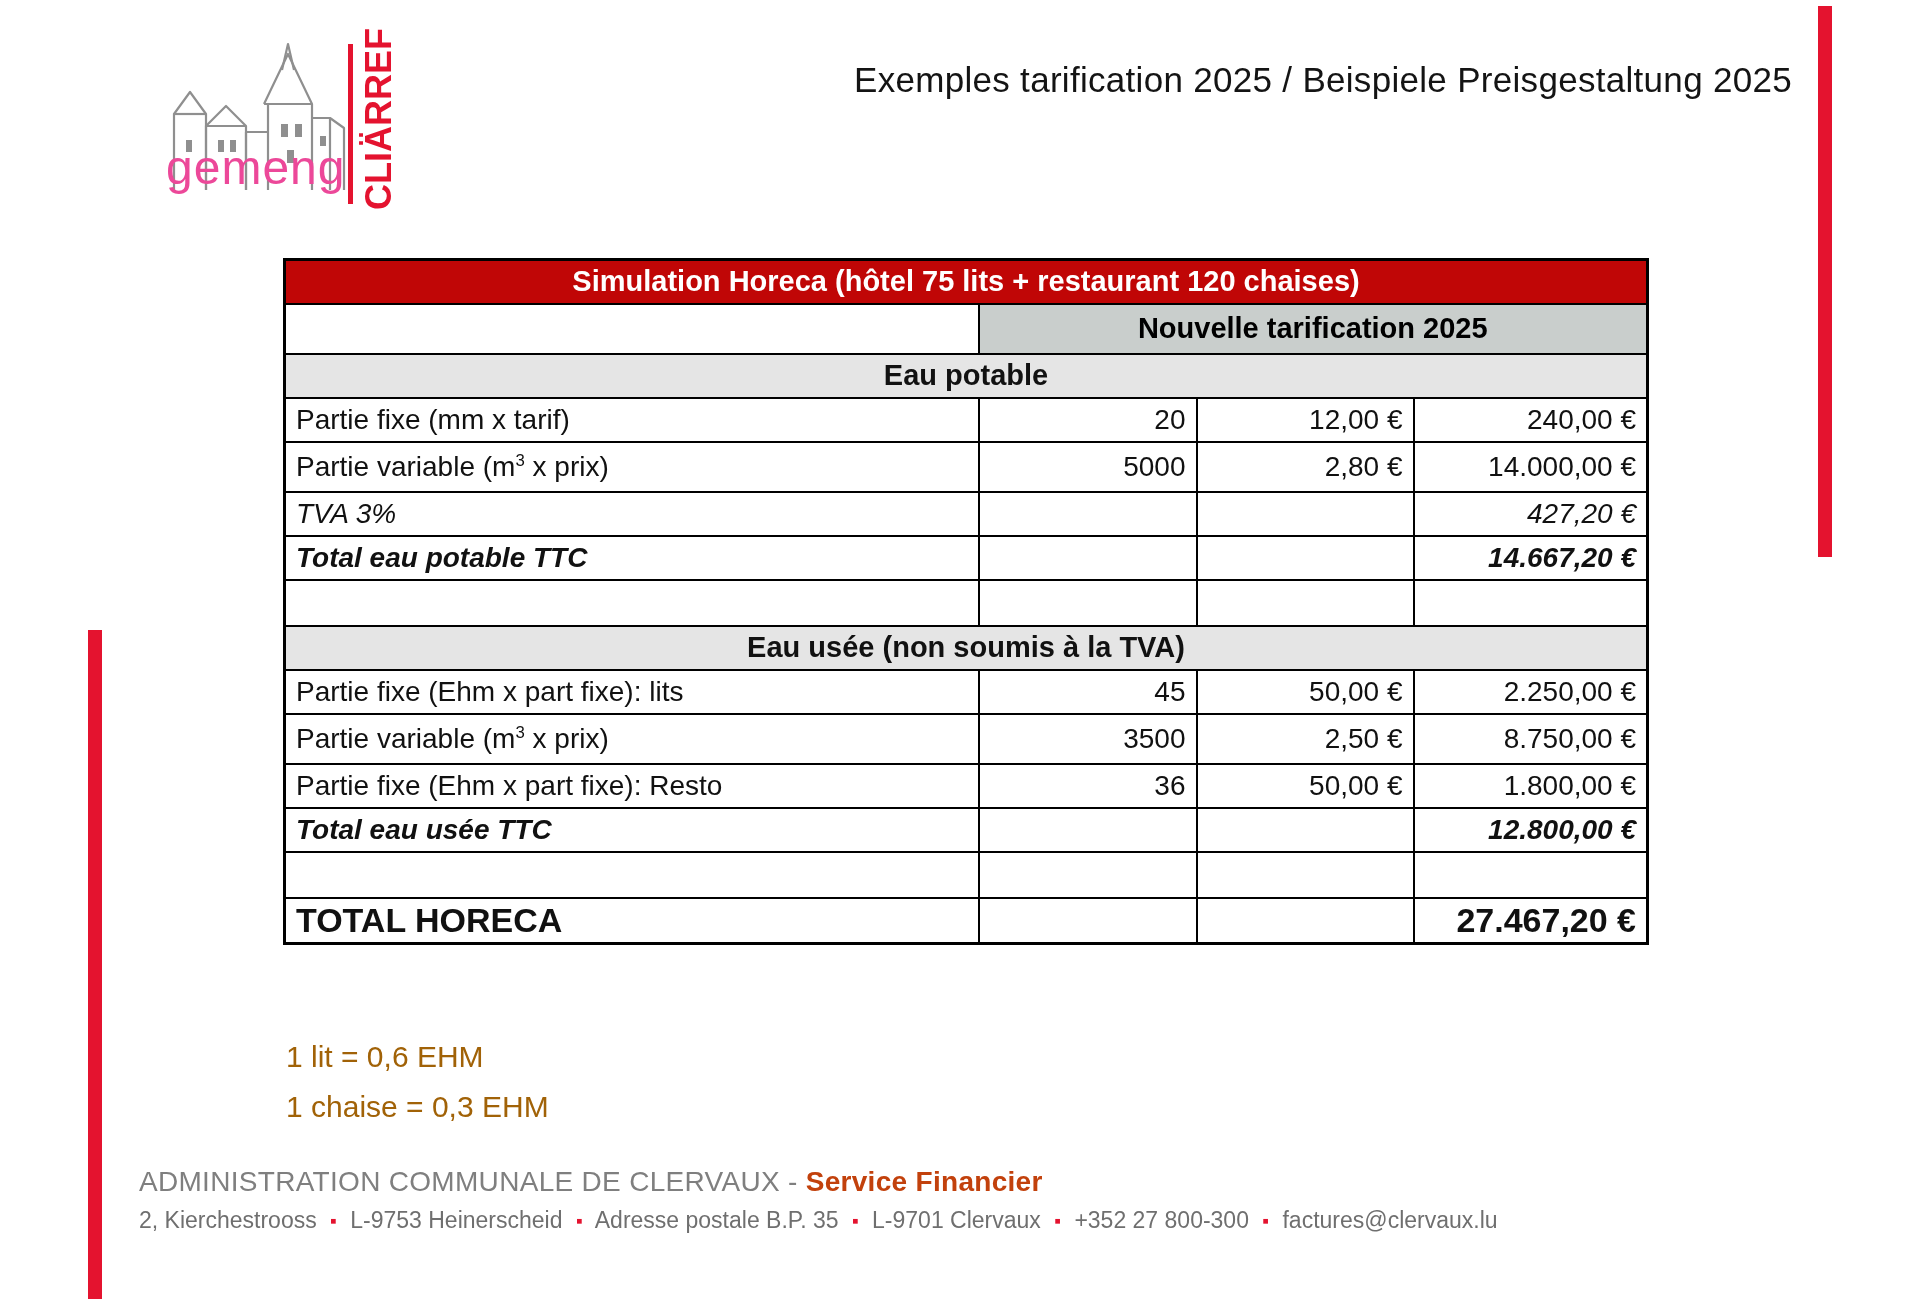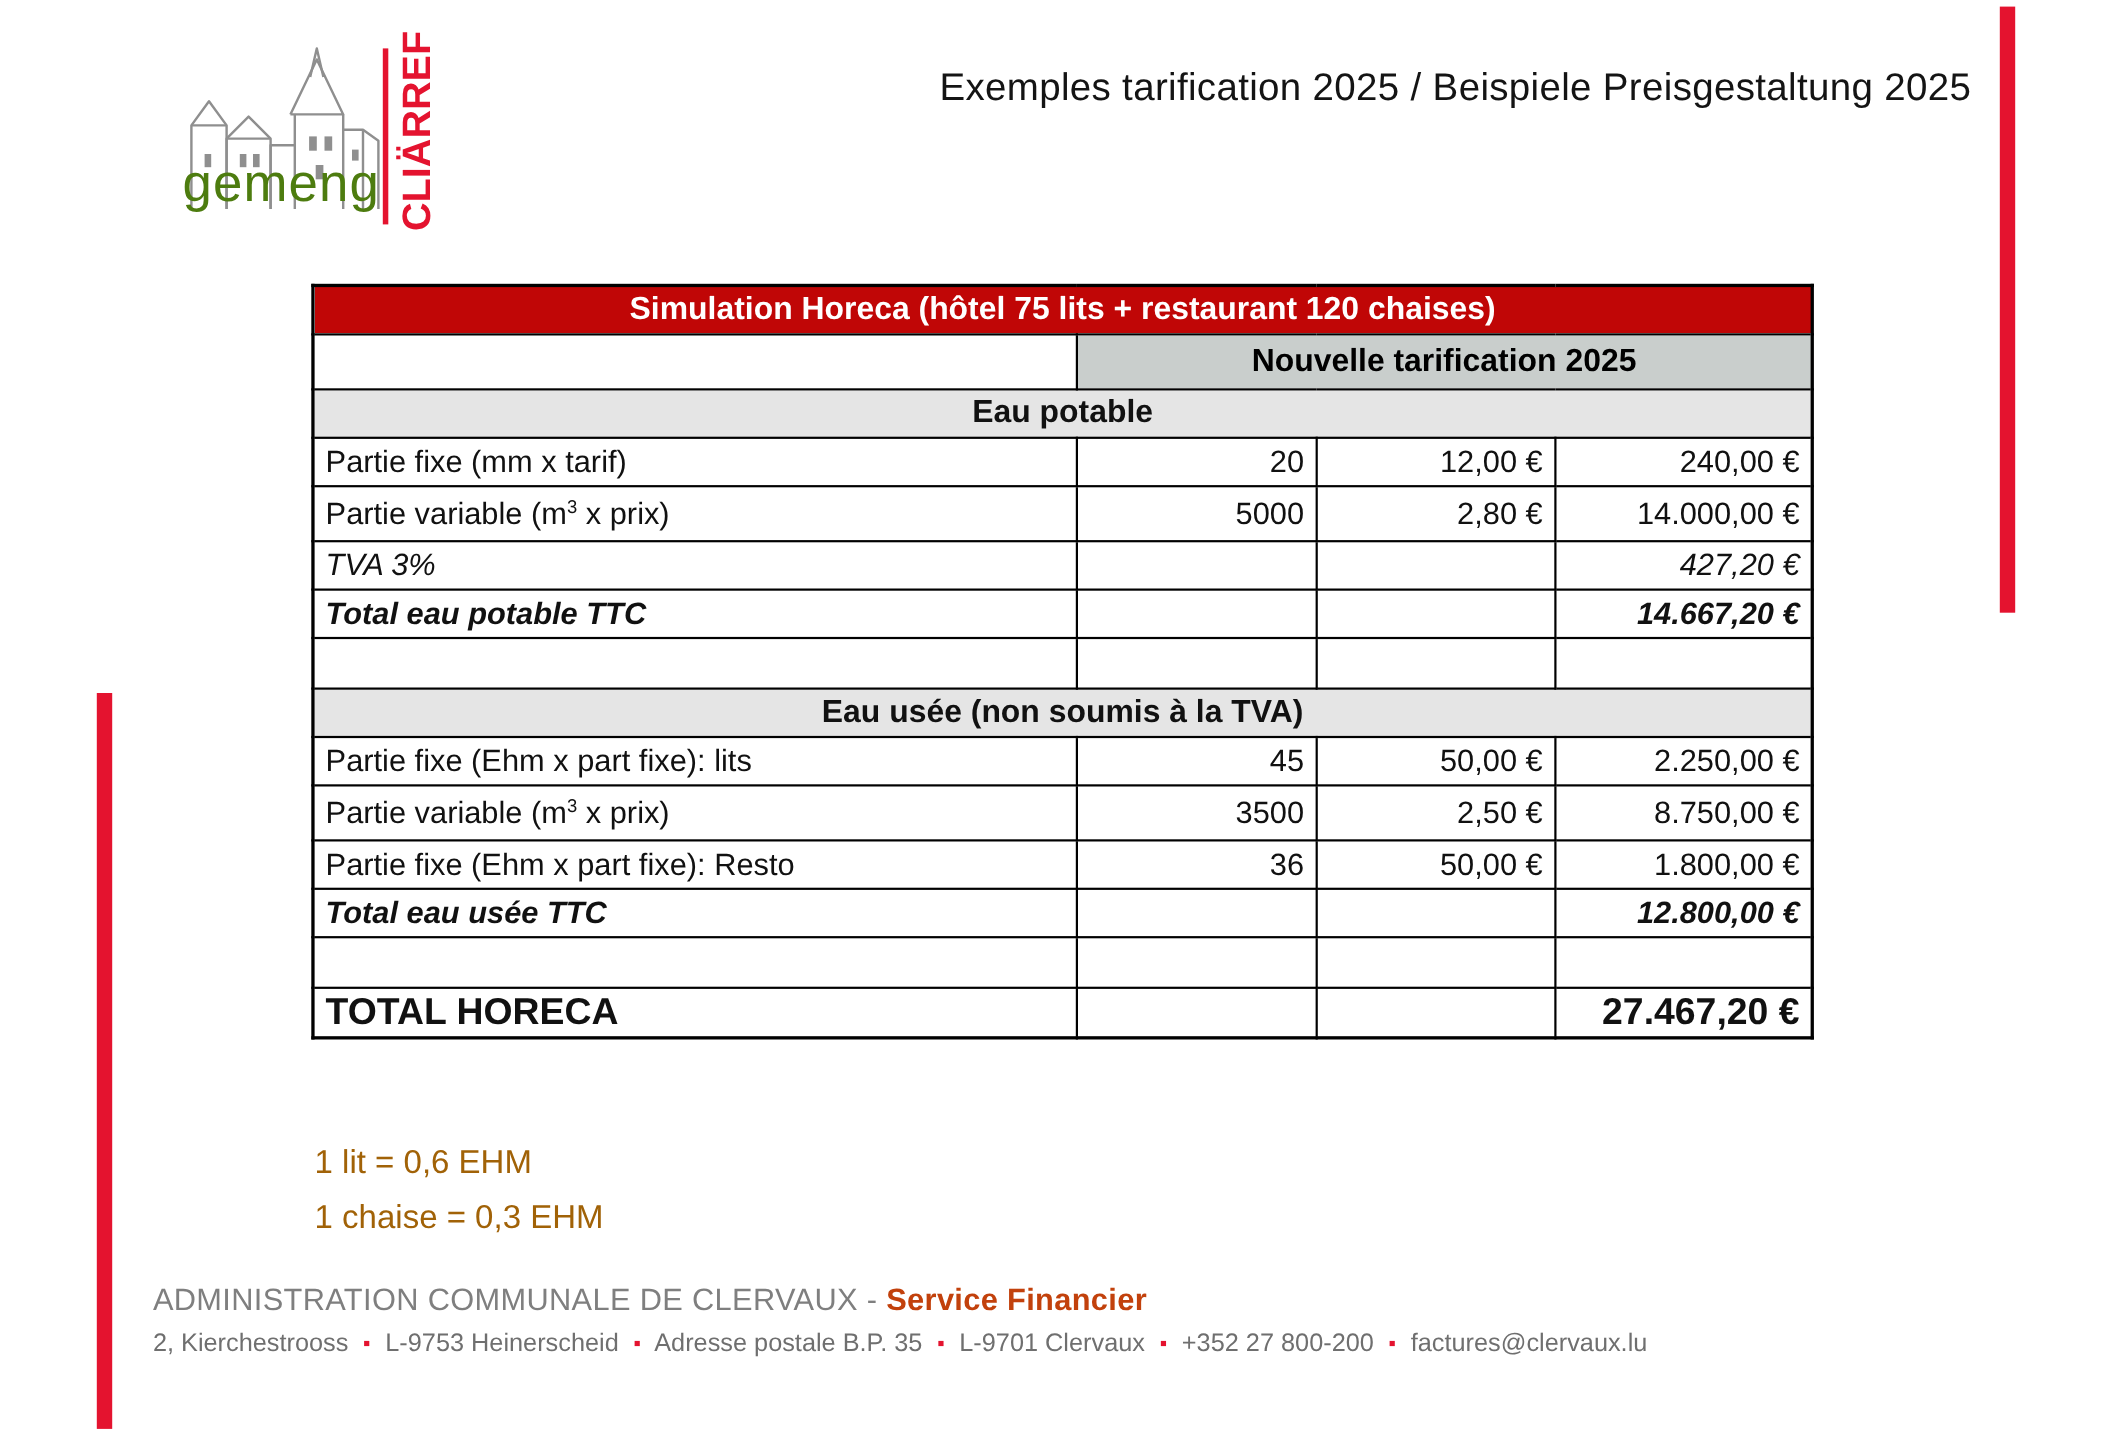--- a/index.html
+++ b/index.html
@@ -10,21 +10,21 @@
     overflow: hidden;
     font-family: "Liberation Sans", sans-serif;
     color: #111;
   }
 
   
   .logo { position: absolute; left: 158px; top: 36px; width: 270px; height: 180px; }
   .castle { position: absolute; left: 4px; top: 4px; }
   .wordmark {
     position: absolute; left: 8px; top: 104px;
-    font-size: 48px; font-weight: 400; color: #4d7c0f; letter-spacing: 1px;
+    font-size: 48px; font-weight: 400; color: #ec4899; letter-spacing: 1px;
   }
   .logo-rule {
     position: absolute; left: 190px; top: 8px;
     width: 5px; height: 160px; background: #e4132f;
   }
   .brand-vert {
     position: absolute; left: 200px; top: 2px; height: 172px; width: 52px;
     writing-mode: vertical-rl; transform: rotate(180deg);
     font-size: 36px; font-weight: 700; color: #e4132f; letter-spacing: 0px;
     font-family: "Liberation Sans", sans-serif;
@@ -232,17 +232,17 @@
   </div>
   <div class="footer-addr">
     <span>2, Kierchestrooss</span>
     <span class="sq">▪</span>
     <span>L-9753 Heinerscheid</span>
     <span class="sq">▪</span>
     <span>Adresse postale B.P. 35</span>
     <span class="sq">▪</span>
     <span>L-9701 Clervaux</span>
     <span class="sq">▪</span>
-    <span>+352 27 800-200</span>
+    <span>+352 27 800-300</span>
     <span class="sq">▪</span>
     <span>factures@clervaux.lu</span>
   </div>
 </div>
 
 </body></html>

